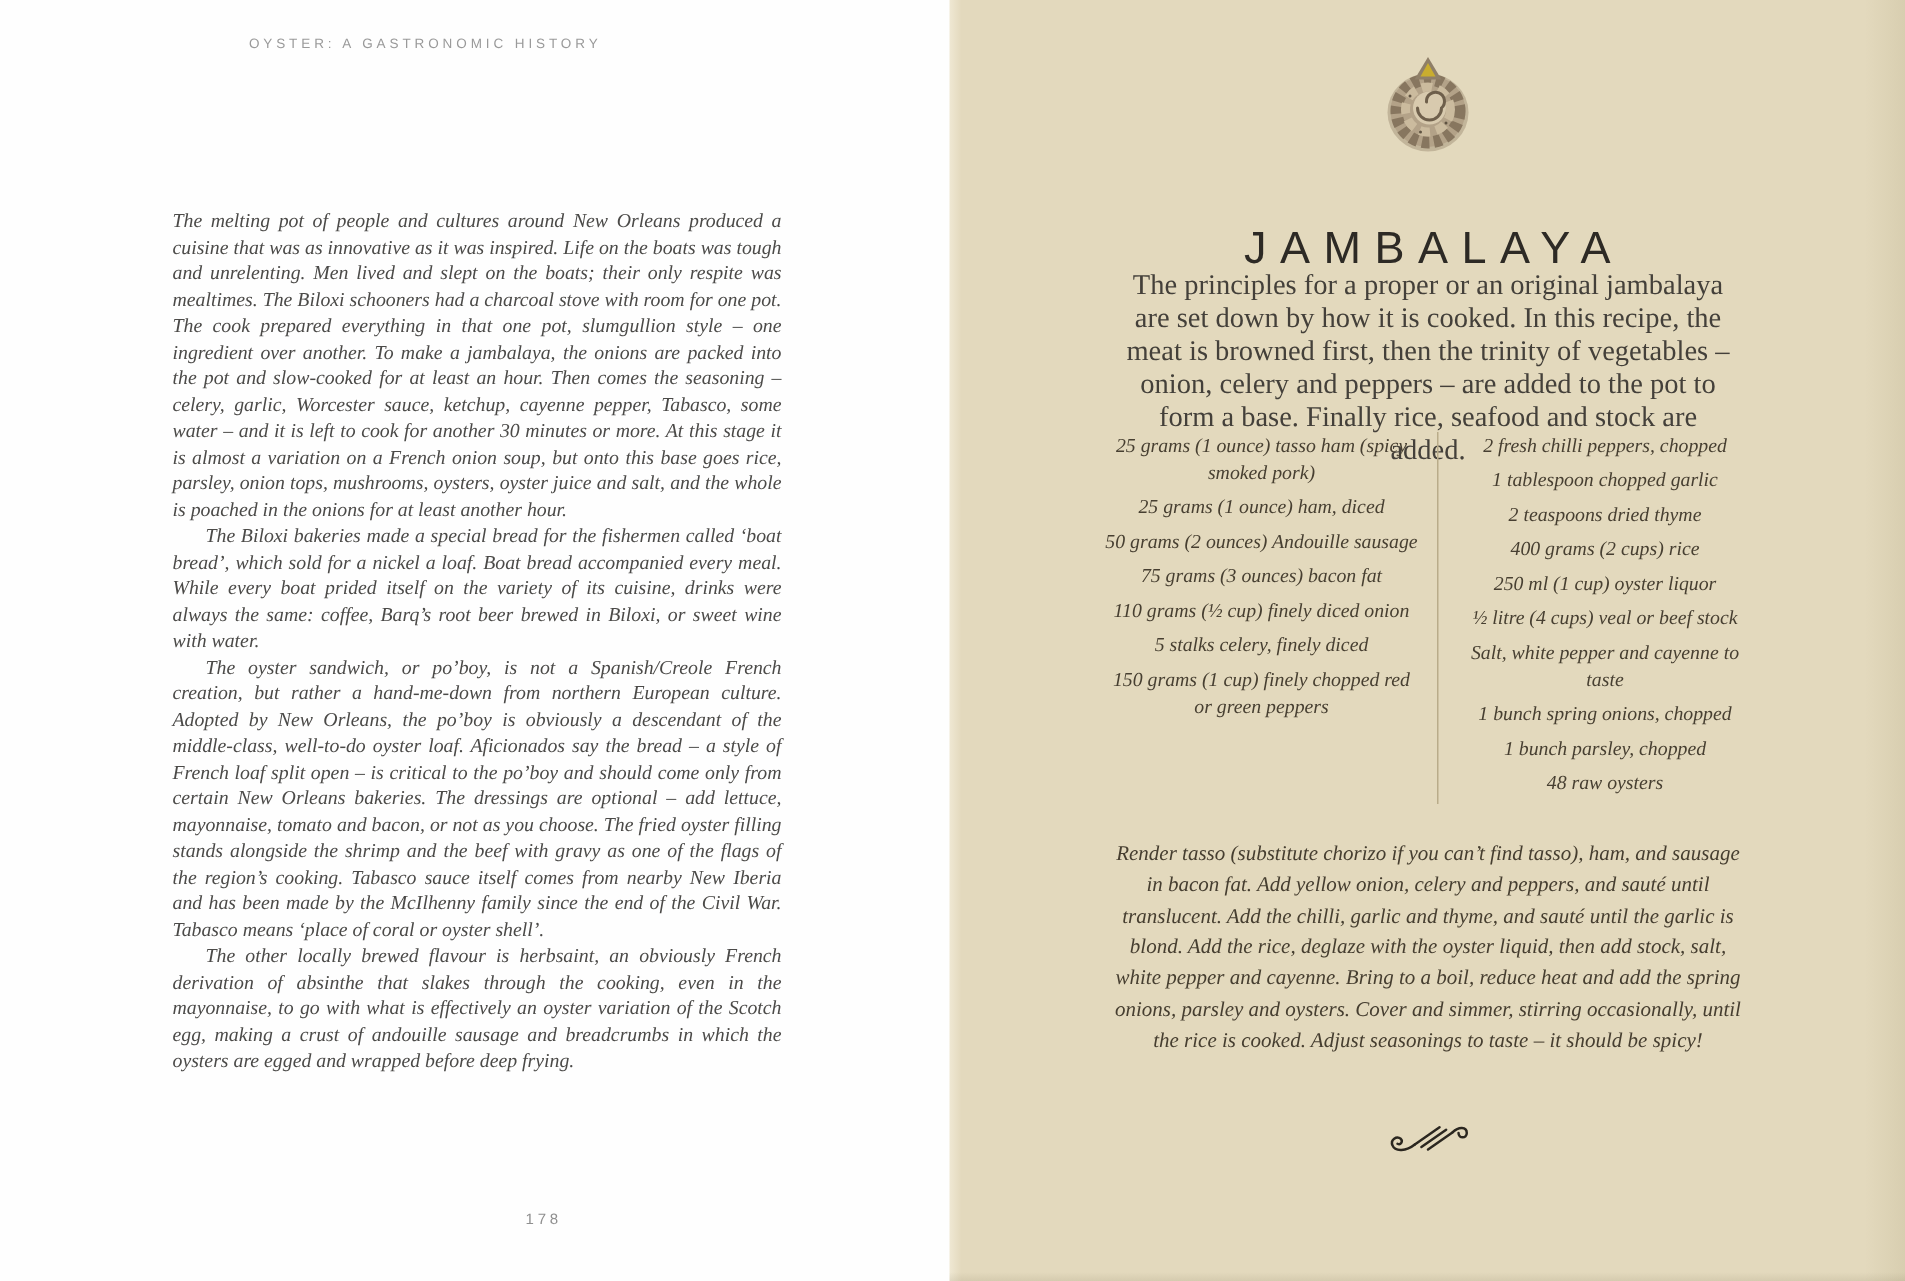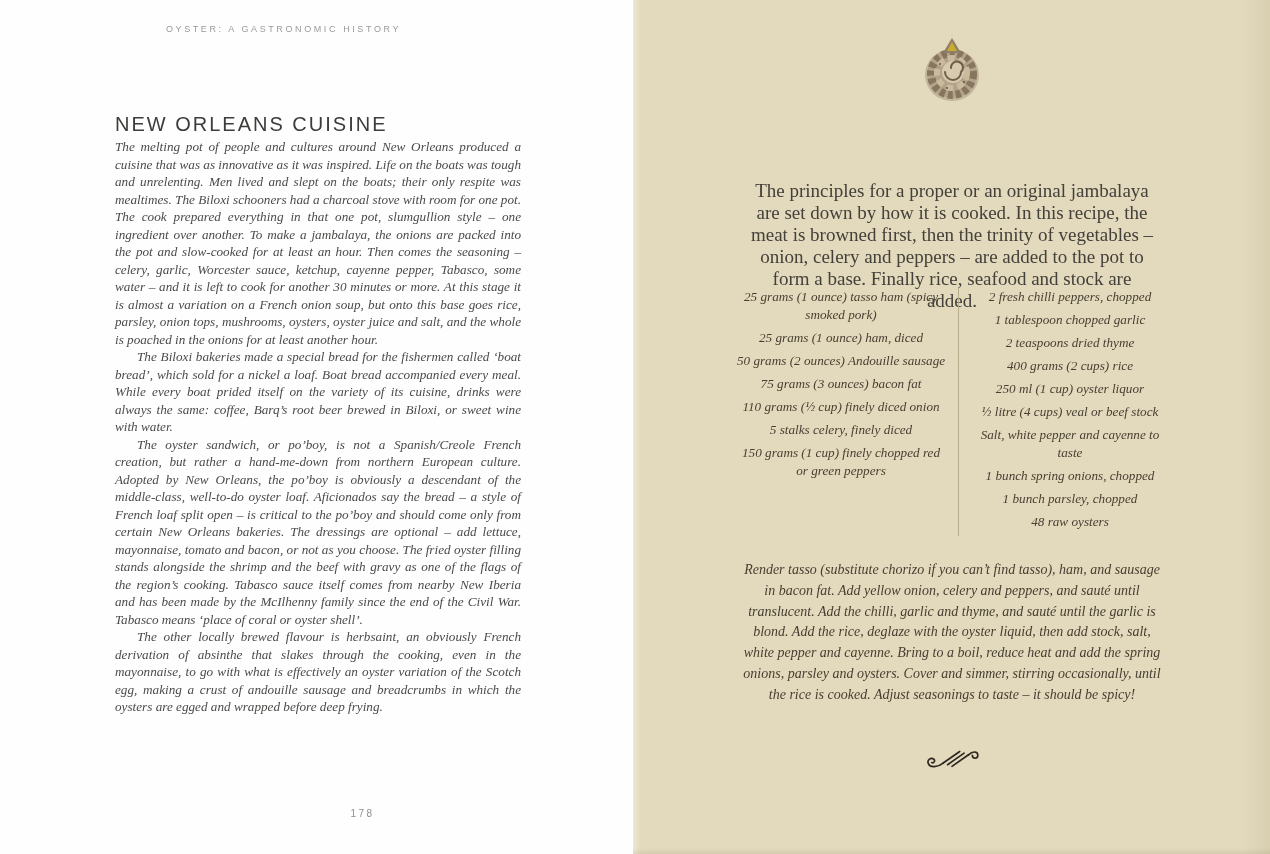--- a/index.html
+++ b/index.html
@@ -40,21 +40,20 @@
     font-style:italic;font-size:14px;line-height:20.8px;color:#463e30;}
   .flourish{position:absolute;left:50%;top:744px;transform:translateX(-50%);}
 </style>
 </head>
 <body>
 
 <div class="spread">
 
   <div class="page-left">
     <div class="running-head">OYSTER: A GASTRONOMIC HISTORY</div>
-    <h1 class="section-title">NEW ORLEANS CUISINE</h1>
     <div class="body-copy">
       <p>The melting pot of people and cultures around New Orleans produced a cuisine that was as innovative as it was inspired. Life on the boats was tough and unrelenting. Men lived and slept on the boats; their only respite was mealtimes. The Biloxi schooners had a charcoal stove with room for one pot. The cook prepared everything in that one pot, slumgullion style – one ingredient over another. To make a jambalaya, the onions are packed into the pot and slow-cooked for at least an hour. Then comes the seasoning – celery, garlic, Worcester sauce, ketchup, cayenne pepper, Tabasco, some water – and it is left to cook for another 30 minutes or more. At this stage it is almost a variation on a French onion soup, but onto this base goes rice, parsley, onion tops, mushrooms, oysters, oyster juice and salt, and the whole is poached in the onions for at least another hour.</p>
       <p>The Biloxi bakeries made a special bread for the fishermen called ‘boat bread’, which sold for a nickel a loaf. Boat bread accompanied every meal. While every boat prided itself on the variety of its cuisine, drinks were always the same: coffee, Barq’s root beer brewed in Biloxi, or sweet wine with water.</p>
       <p>The oyster sandwich, or po’boy, is not a Spanish/Creole French creation, but rather a hand-me-down from northern European culture. Adopted by New Orleans, the po’boy is obviously a descendant of the middle-class, well-to-do oyster loaf. Aficionados say the bread – a style of French loaf split open – is critical to the po’boy and should come only from certain New Orleans bakeries. The dressings are optional – add lettuce, mayonnaise, tomato and bacon, or not as you choose. The fried oyster filling stands alongside the shrimp and the beef with gravy as one of the flags of the region’s cooking. Tabasco sauce itself comes from nearby New Iberia and has been made by the McIlhenny family since the end of the Civil War. Tabasco means ‘place of coral or oyster shell’.</p>
       <p>The other locally brewed flavour is herbsaint, an obviously French derivation of absinthe that slakes through the cooking, even in the mayonnaise, to go with what is effectively an oyster variation of the Scotch egg, making a crust of andouille sausage and breadcrumbs in which the oysters are egged and wrapped before deep frying.</p>
     </div>
     <div class="page-number">178</div>
   </div>
 
   <div class="page-right">
@@ -68,20 +67,21 @@
         <circle cx="33" cy="36" r="11" fill="#d8caae"></circle>
         <path d="M25,36 a8,8 0 1,0 16,0 a6,6 0 1,0 -10,-4" fill="none" stroke="#6e5f4b" stroke-width="2" stroke-linecap="round"></path>
         <path d="M32,2 L41,17 L23,17 Z" fill="#8f7f68"></path>
         <path d="M32,6 L37,15 L27,15 Z" fill="#c9ad2f"></path>
         <circle cx="20" cy="28" r="1" fill="#5f5342"></circle>
         <circle cx="44" cy="46" r="1" fill="#5f5342"></circle>
         <circle cx="27" cy="52" r="1" fill="#5f5342"></circle>
       </svg>
     </div>
 
+    <h2 class="recipe-title">JAMBALAYA</h2>
 
     <div class="recipe-intro">The principles for a proper or an original jambalaya are set down by how it is cooked. In this recipe, the meat is browned first, then the trinity of vegetables – onion, celery and peppers – are added to the pot to form a base. Finally rice, seafood and stock are added.</div>
 
     <div class="ingredients">
       <div class="ing-col-left">
         <p>25 grams (1 ounce) tasso ham (spicy smoked pork)</p>
         <p>25 grams (1 ounce) ham, diced</p>
         <p>50 grams (2 ounces) Andouille sausage</p>
         <p>75 grams (3 ounces) bacon fat</p>
         <p>110 grams (½ cup) finely diced onion</p>

